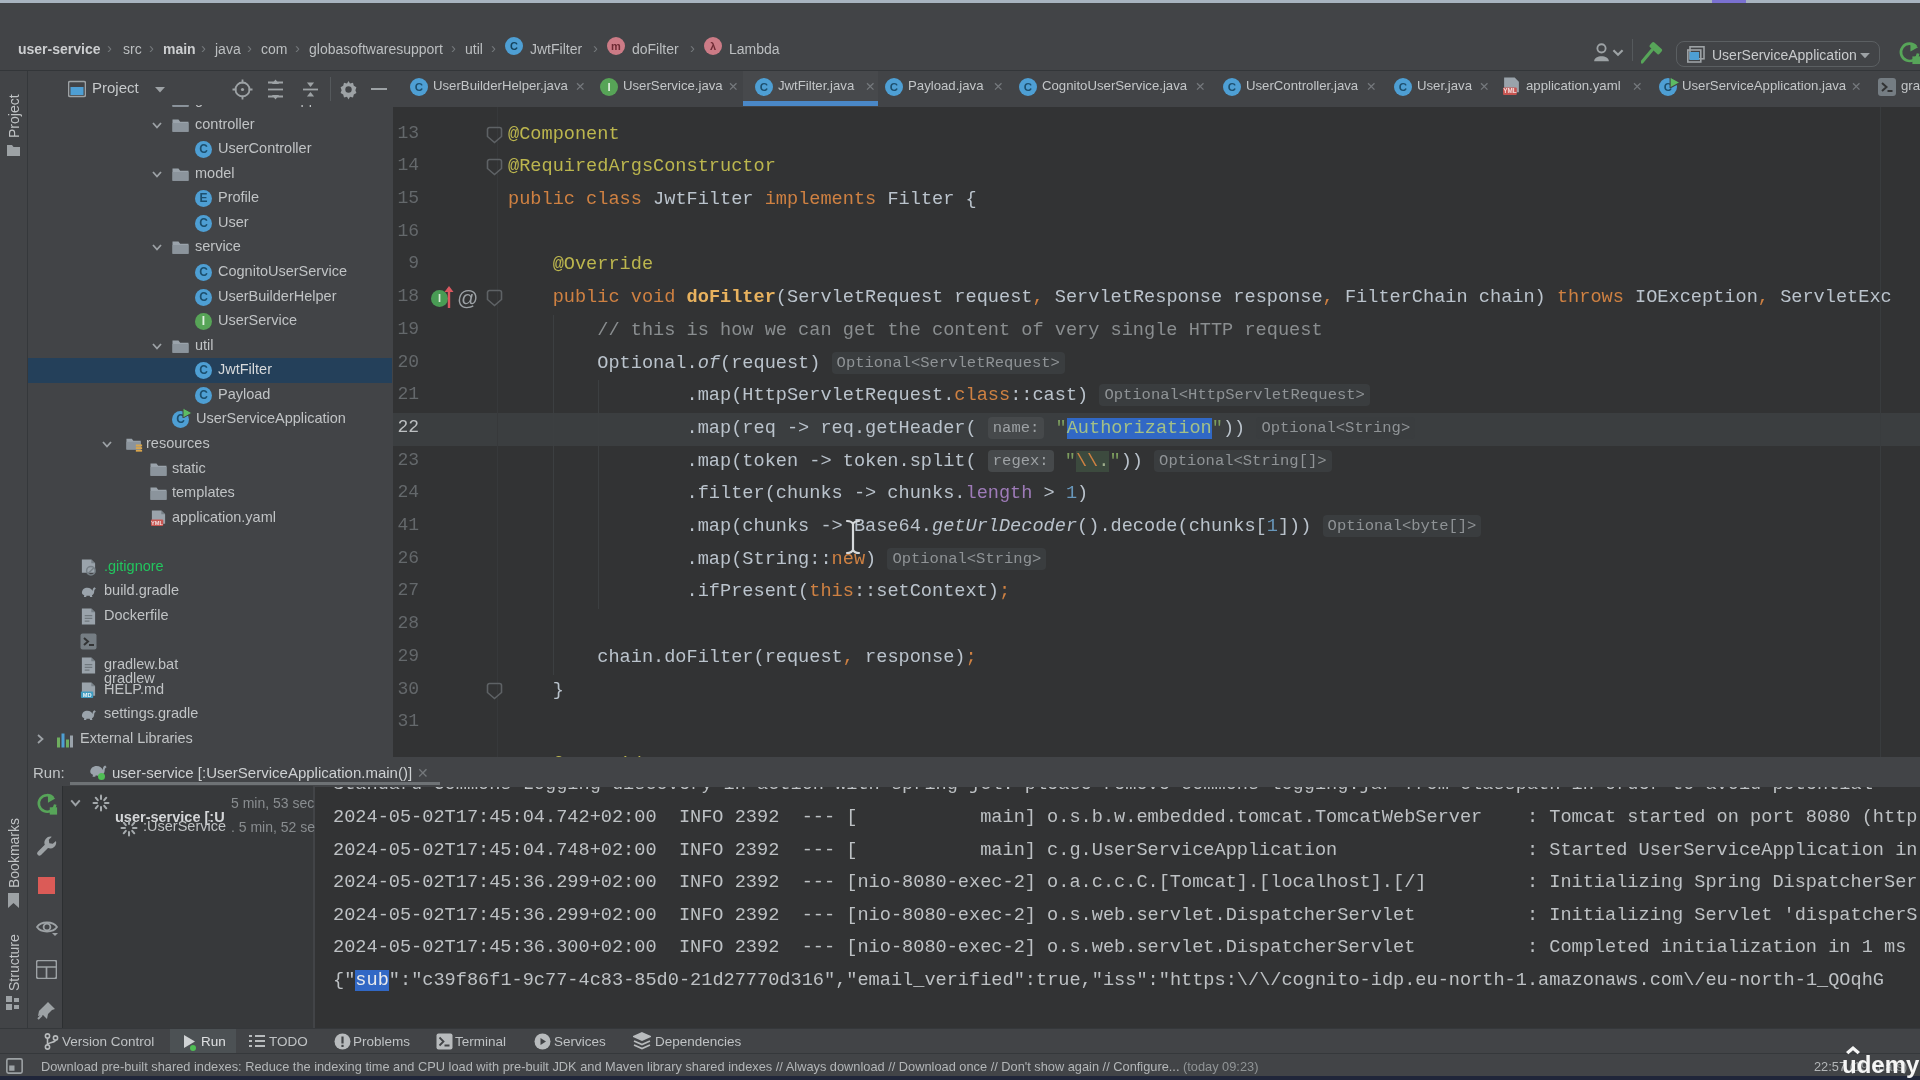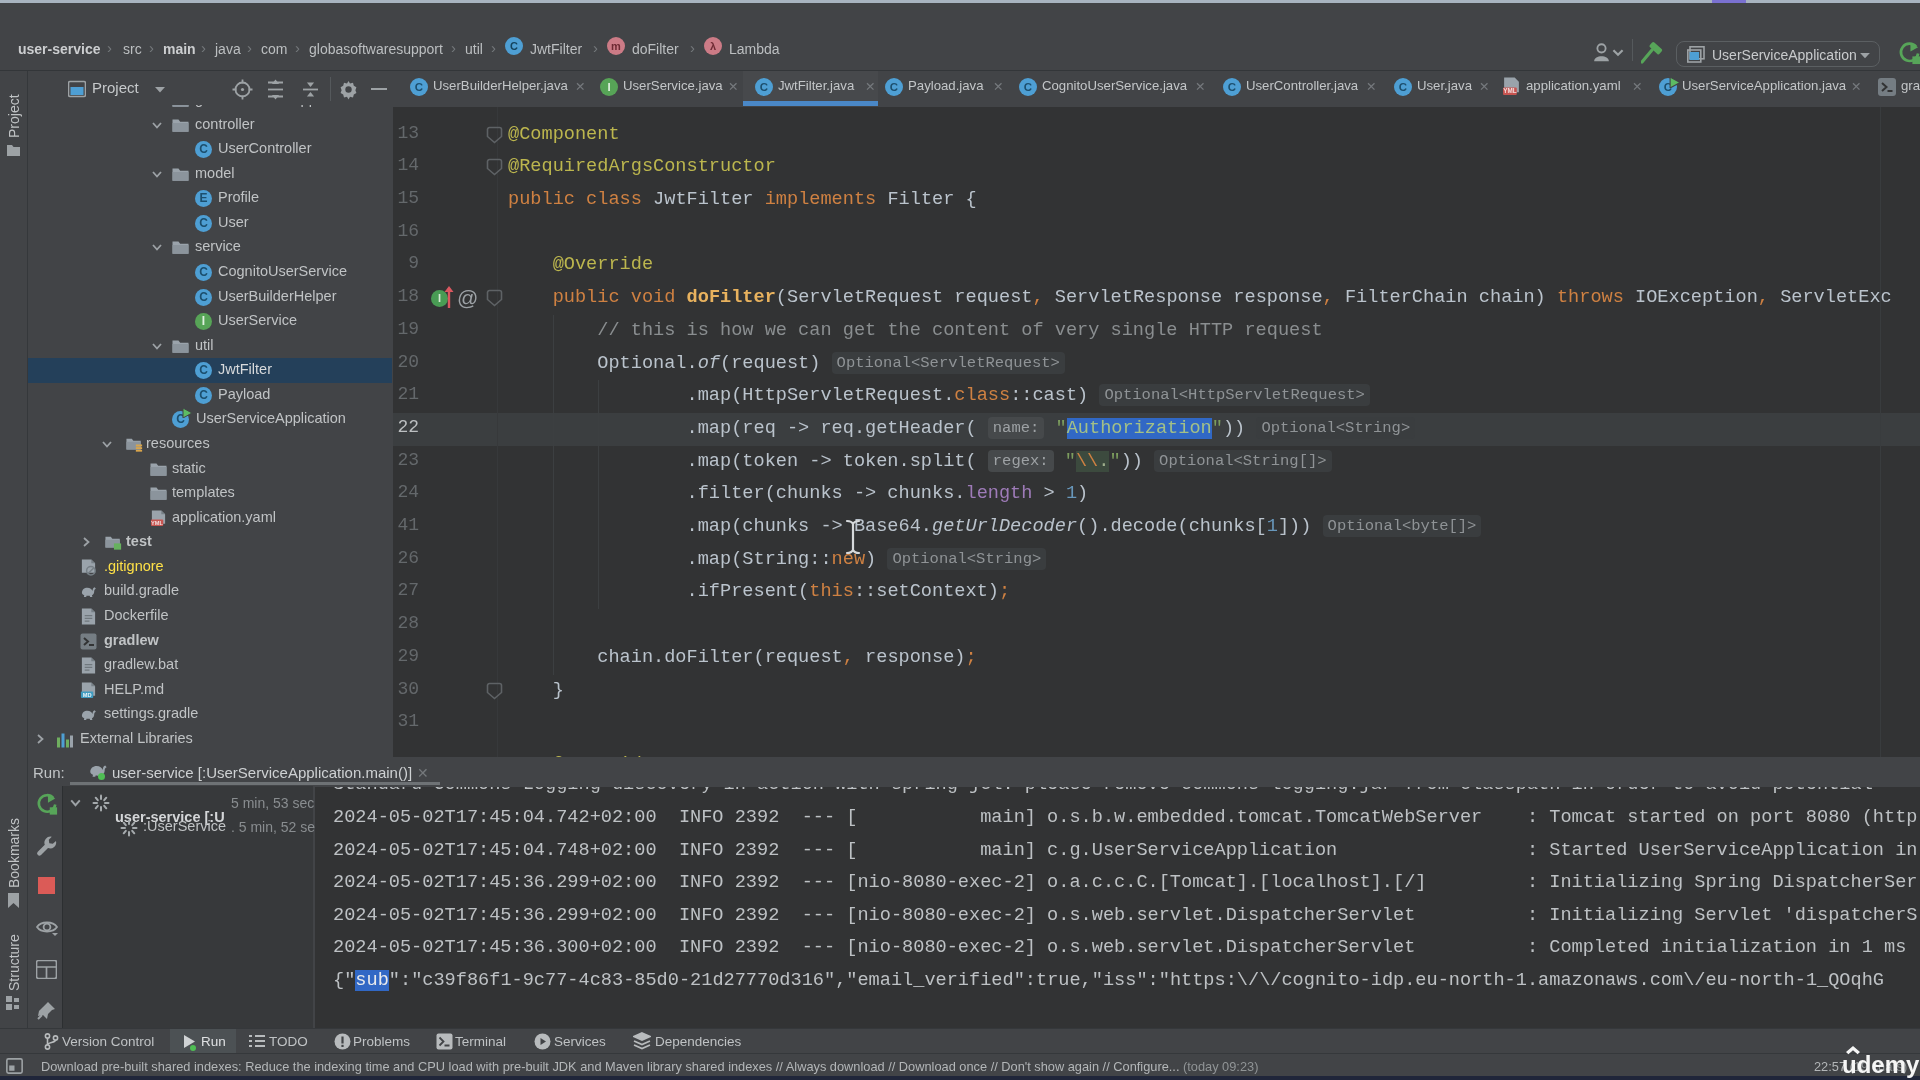--- a/index.html
+++ b/index.html
@@ -285,39 +285,28 @@
       </div>
     <div class="trow" style="top:434.7px;">
         <svg class="ticon" style="left:122px;" width="16" height="18" viewBox="0 0 16 18">
           <path d="M1 0.5 h10 l4 4 v10 h-14 z" fill="#9aa3ab"></path>
           <path d="M11 0.5 l4 4 h-4 z" fill="#767f86"></path>
           <rect x="0" y="10" width="13" height="7" rx="1" fill="#c75450"></rect>
           <text x="6.5" y="15.6" font-size="6" font-weight="bold" fill="#f3dede" text-anchor="middle" font-family="Liberation Sans">YML</text>
         </svg>
         <span class="lbl" style="left:144px; font-weight:normal; color:#c0c3c5;">application.yaml</span>
       </div>
-    <div class="trow" style="top:459.3px;">
-        <svg class="chev" style="left:51px;" viewBox="0 0 14 14">
-          <path d="M5 3 l4.5 4 l-4.5 4" fill="none" stroke="#9da2a6" stroke-width="1.8"></path>
-        </svg>
-        <svg class="ticon" style="left:77px;" width="19" height="16" viewBox="0 0 19 16">
-          <path d="M0.5 1.5 h6 l1.7 2.2 h8.3 v10 h-16 z" fill="#9aa3ab"></path>
-          <path d="M0.5 5 h16 v8.7 h-16 z" fill="#8b949c"></path>
-          <rect x="10" y="9" width="8" height="7" fill="#66b15e"></rect>
-        </svg>
-        <span class="lbl" style="left:98px; font-weight:bold; color:#c0c3c5;">test</span>
-      </div>
     <div class="trow" style="top:483.8px;">
         <svg class="ticon" style="left:52px;" width="16" height="18" viewBox="0 0 16 18">
           <path d="M1 0.5 h10 l4 4 v10 h-14 z" fill="#9aa3ab"></path>
           <path d="M11 0.5 l4 4 h-4 z" fill="#767f86"></path>
           <circle cx="10.5" cy="12.5" r="4.5" fill="none" stroke="#767f86" stroke-width="1.6"></circle>
           <path d="M7.5 15.5 l6 -6" stroke="#767f86" stroke-width="1.6"></path>
         </svg>
-        <span class="lbl" style="left:76px; font-weight:normal; color:#fde047;">.gitignore</span>
+        <span class="lbl" style="left:76px; font-weight:normal; color:#22c55e;">.gitignore</span>
       </div>
     <div class="trow" style="top:508.4px;">
         <svg class="ticon" style="left:52px;" width="19" height="14" viewBox="0 0 22 16">
           <path d="M2.5 9.5 C2.5 5.5 5.5 3 9.5 3 C13 3 15.5 5 16.2 7.5 C16.2 5 17.2 3 19 2.5 L20.5 4.5 C19 5 18.3 6.5 18.3 8.5 C18.3 10.5 17 12 15.5 12.7 L16 15 H13 L12.6 13.5 C11.5 13.7 9.5 13.7 8.4 13.5 L8 15 H5 L5.5 12.7 C3.7 12 2.5 11 2.5 9.5 Z" fill="#9aa3ab"></path>
         </svg>
         <span class="lbl" style="left:76px; font-weight:normal; color:#c0c3c5;">build.gradle</span>
       </div>
     <div class="trow" style="top:533.0px;">
         <svg class="ticon" style="left:52px;" width="16" height="18" viewBox="0 0 16 18">
           <path d="M1 0.5 h10 l4 4 v13 h-14 z" fill="#9aa3ab"></path>
@@ -325,21 +314,21 @@
           <path d="M4 8 h8 M4 11 h8 M4 14 h5" stroke="#70787e" stroke-width="1.3"></path>
         </svg>
         <span class="lbl" style="left:76px; font-weight:normal; color:#c0c3c5;">Dockerfile</span>
       </div>
     <div class="trow" style="top:557.5px;">
         <svg class="ticon" style="left:52px;" width="17" height="17" viewBox="0 0 17 17">
           <rect x="0.5" y="0.5" width="16" height="16" rx="2" fill="#757d83"></rect>
           <path d="M4 5 l4 3.5 l-4 3.5" fill="none" stroke="#323334" stroke-width="2"></path>
           <path d="M9 12 h5" stroke="#323334" stroke-width="2"></path>
         </svg>
-        <span class="lbl" style="left:76px; font-weight:bold; color:#c0c3c5;">gradlew</span>
+        <span class="lbl" style="left:76px; font-weight:normal; color:#c0c3c5;margin-top:38px;">gradlew</span>
       </div>
     <div class="trow" style="top:582.1px;">
         <svg class="ticon" style="left:52px;" width="16" height="18" viewBox="0 0 16 18">
           <path d="M1 0.5 h10 l4 4 v13 h-14 z" fill="#9aa3ab"></path>
           <path d="M11 0.5 l4 4 h-4 z" fill="#767f86"></path>
           <path d="M4 8 h8 M4 11 h8 M4 14 h5" stroke="#70787e" stroke-width="1.3"></path>
         </svg>
         <span class="lbl" style="left:76px; font-weight:normal; color:#c0c3c5;">gradlew.bat</span>
       </div>
     <div class="trow" style="top:606.7px;">

